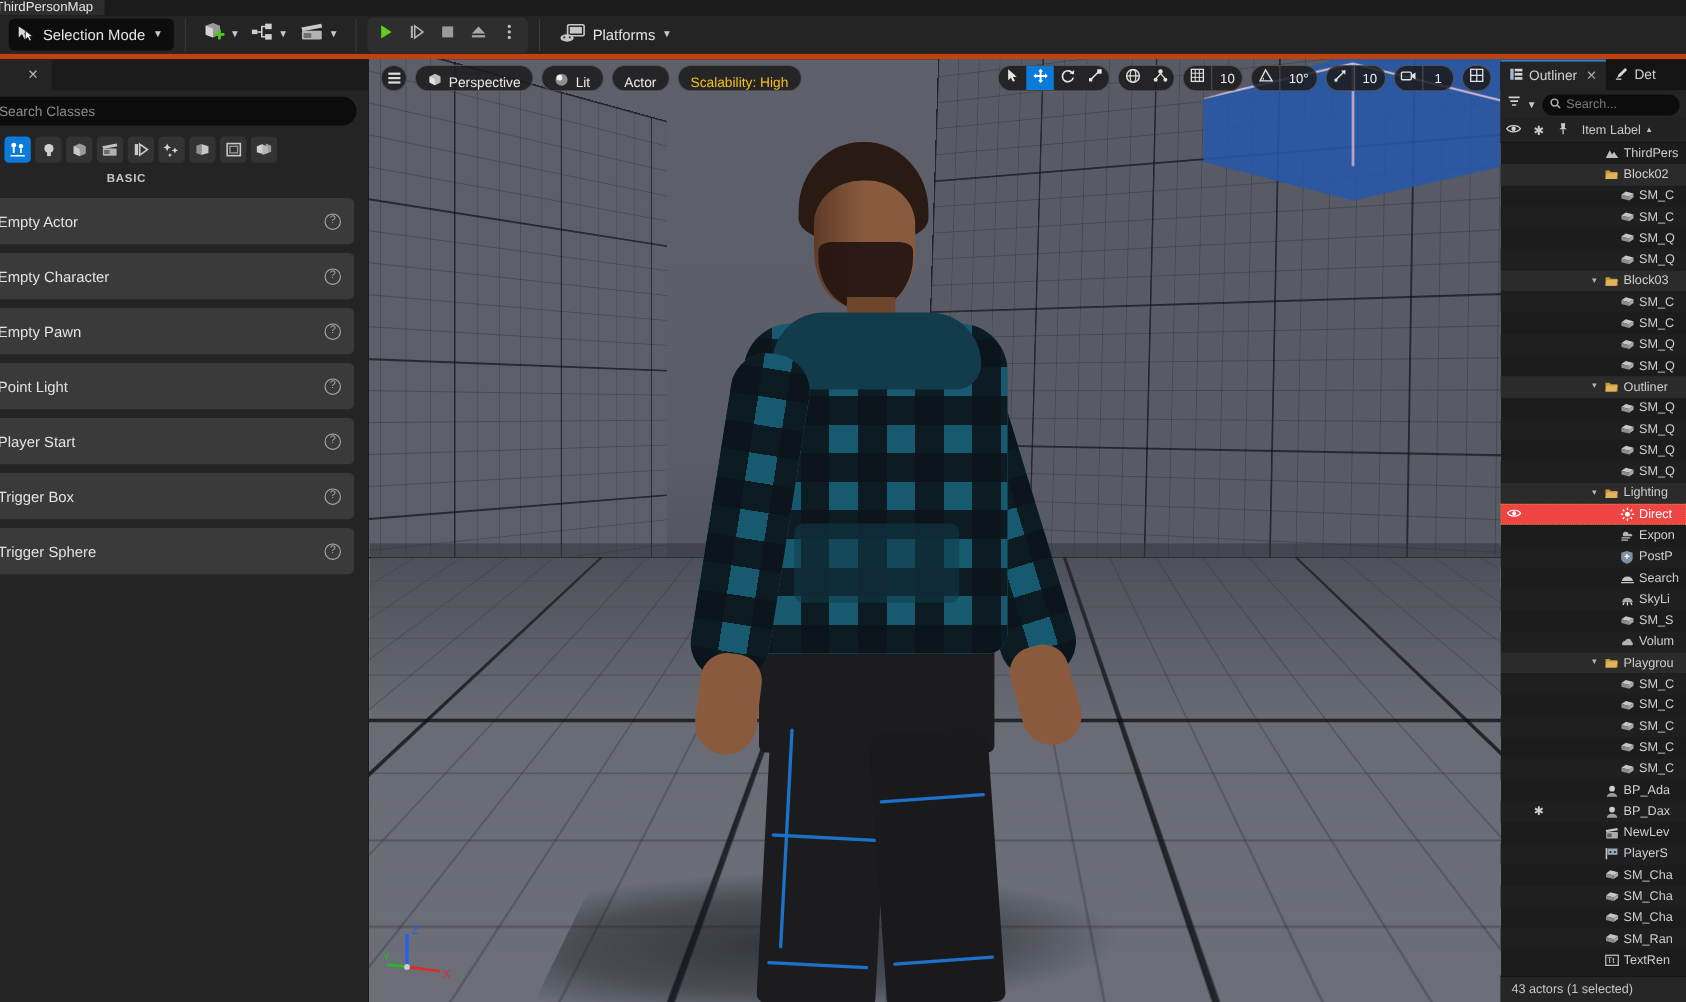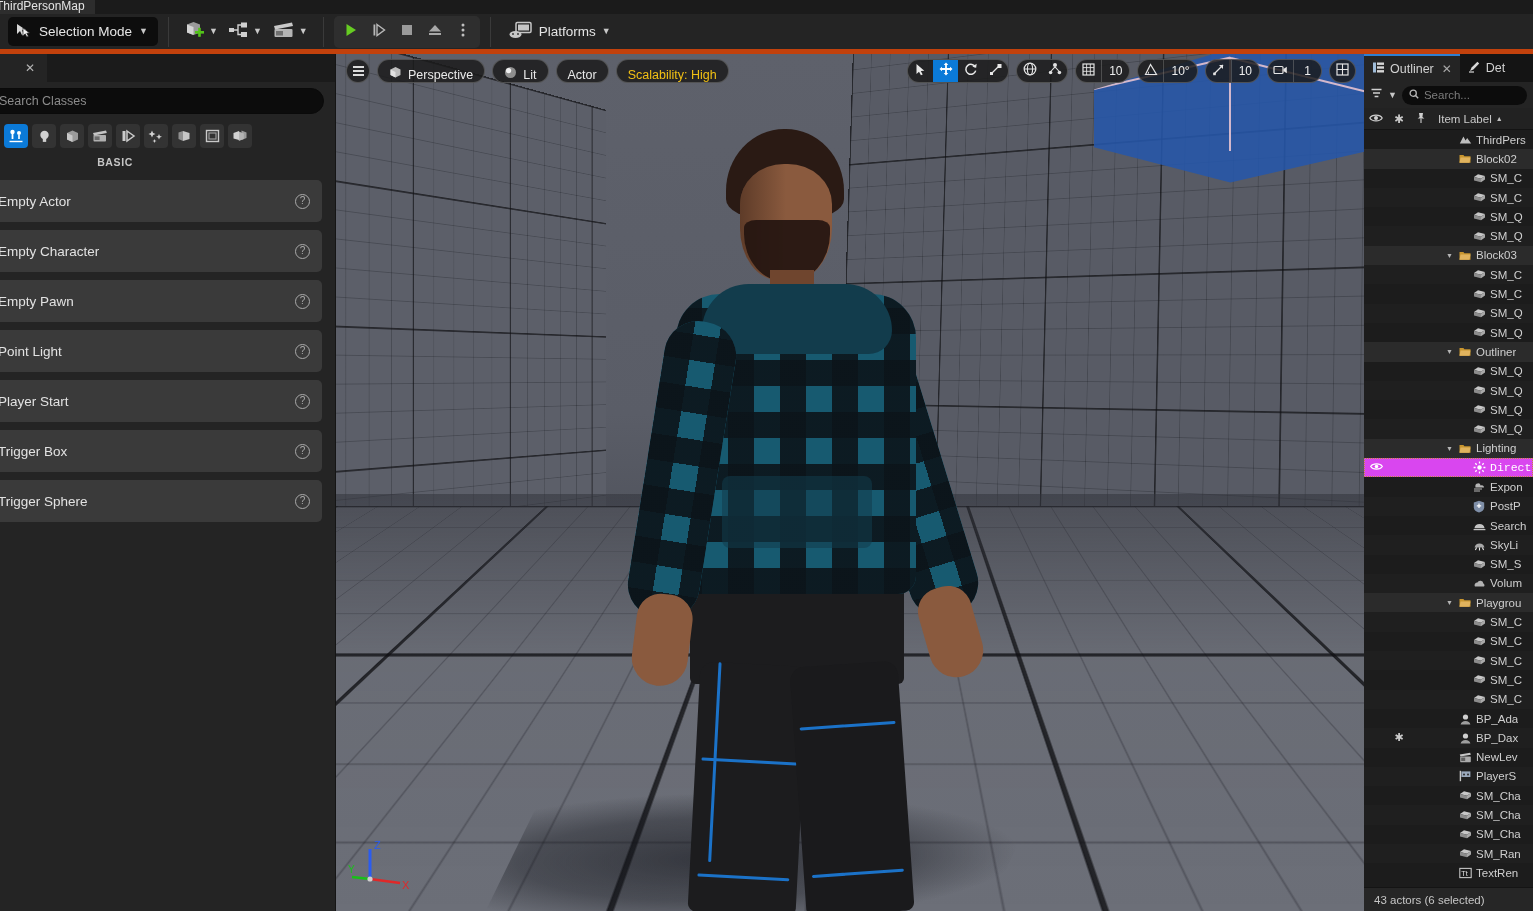--- a/index.html
+++ b/index.html
@@ -311,21 +311,21 @@
   .rp-tree {
     position: absolute; top: 76px; left: 0; width: 169px; height: 757px;
     overflow: hidden;
   }
   .trow {
     height: 19.3px; display: flex; align-items: center;
     font-size: 11.5px; color: #cfcfcf; white-space: nowrap; cursor: pointer;
   }
   .trow:nth-child(even) { background: #1f1f1f; }
   .trow.folder { background: #2b2b2b; }
-  .trow.sel { background: #d946ef; color: #fff; outline: 1px dotted #c88a3c; outline-offset: -1px; font-family: Liberation Mono, monospace; }
+  .trow.sel { background: #ef4444; color: #fff; outline: 1px dotted #c88a3c; outline-offset: -1px; }
   .trow .gut { width: 24px; display: flex; align-items: center; justify-content: center; flex-shrink: 0; }
   .trow .gut2 { width: 22px; display: flex; align-items: center; justify-content: center; flex-shrink: 0; font-size: 11px; color: #ccc; }
   .trow .ind { flex-shrink: 0; }
   .trow .arw { width: 11px; font-size: 7px; color: #b5b5b5; flex-shrink: 0; }
   .trow .ico { width: 16px; display: flex; align-items: center; justify-content: center; flex-shrink: 0; margin-right: 3px; }
   .trow .nm { overflow: hidden; }
 
   .rp-status {
     position: absolute; bottom: 0; left: 0; width: 169px; height: 24px;
     background: #262626; display: flex; align-items: center;
@@ -1424,17 +1424,17 @@
             <svg width="13" height="12" viewBox="0 0 13 12">
               <rect x=".8" y="1.4" width="11.4" height="9.2" fill="none" stroke="#c4c4c4" stroke-width="1.1"></rect>
               <text x="2.2" y="8.6" font-size="7.4" fill="#e0e0e0" font-family="Liberation Sans, sans-serif">Tt</text>
             </svg>
           </div>
           <div class="nm">TextRen</div>
         </div>
       </div>
 
     <div class="rp-status">
-      <span>43 actors (6 selected)</span>
+      <span>43 actors (1 selected)</span>
     </div>
   </div>
 
 </div>
 
 </body></html>

